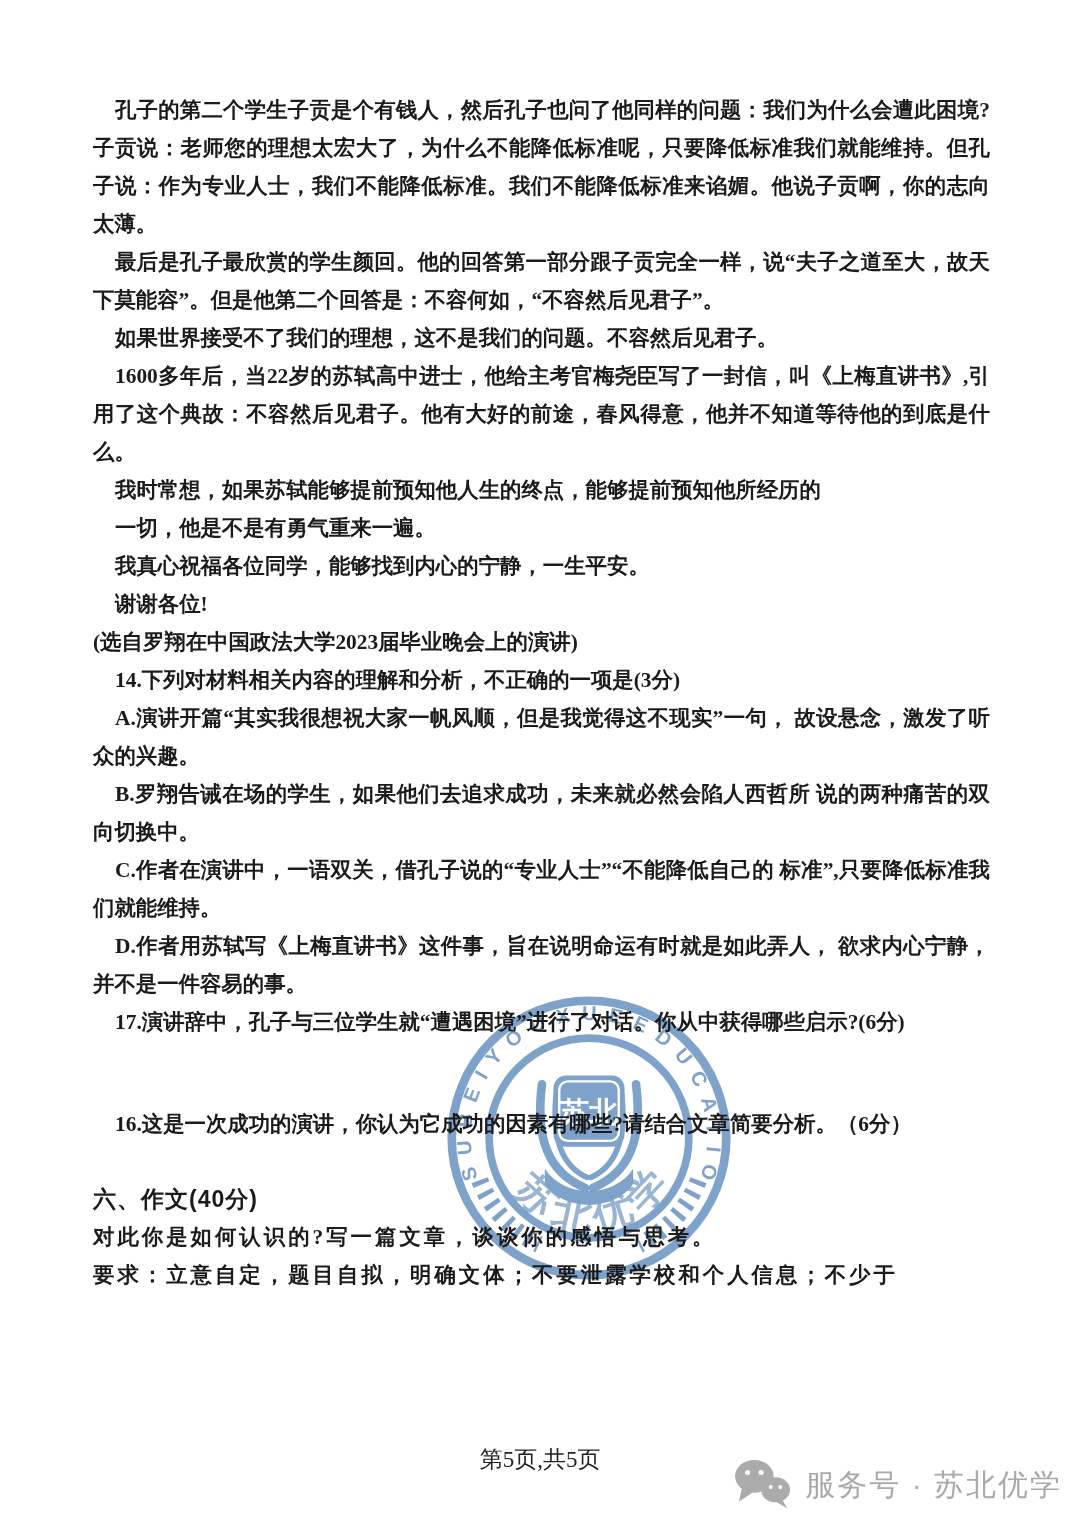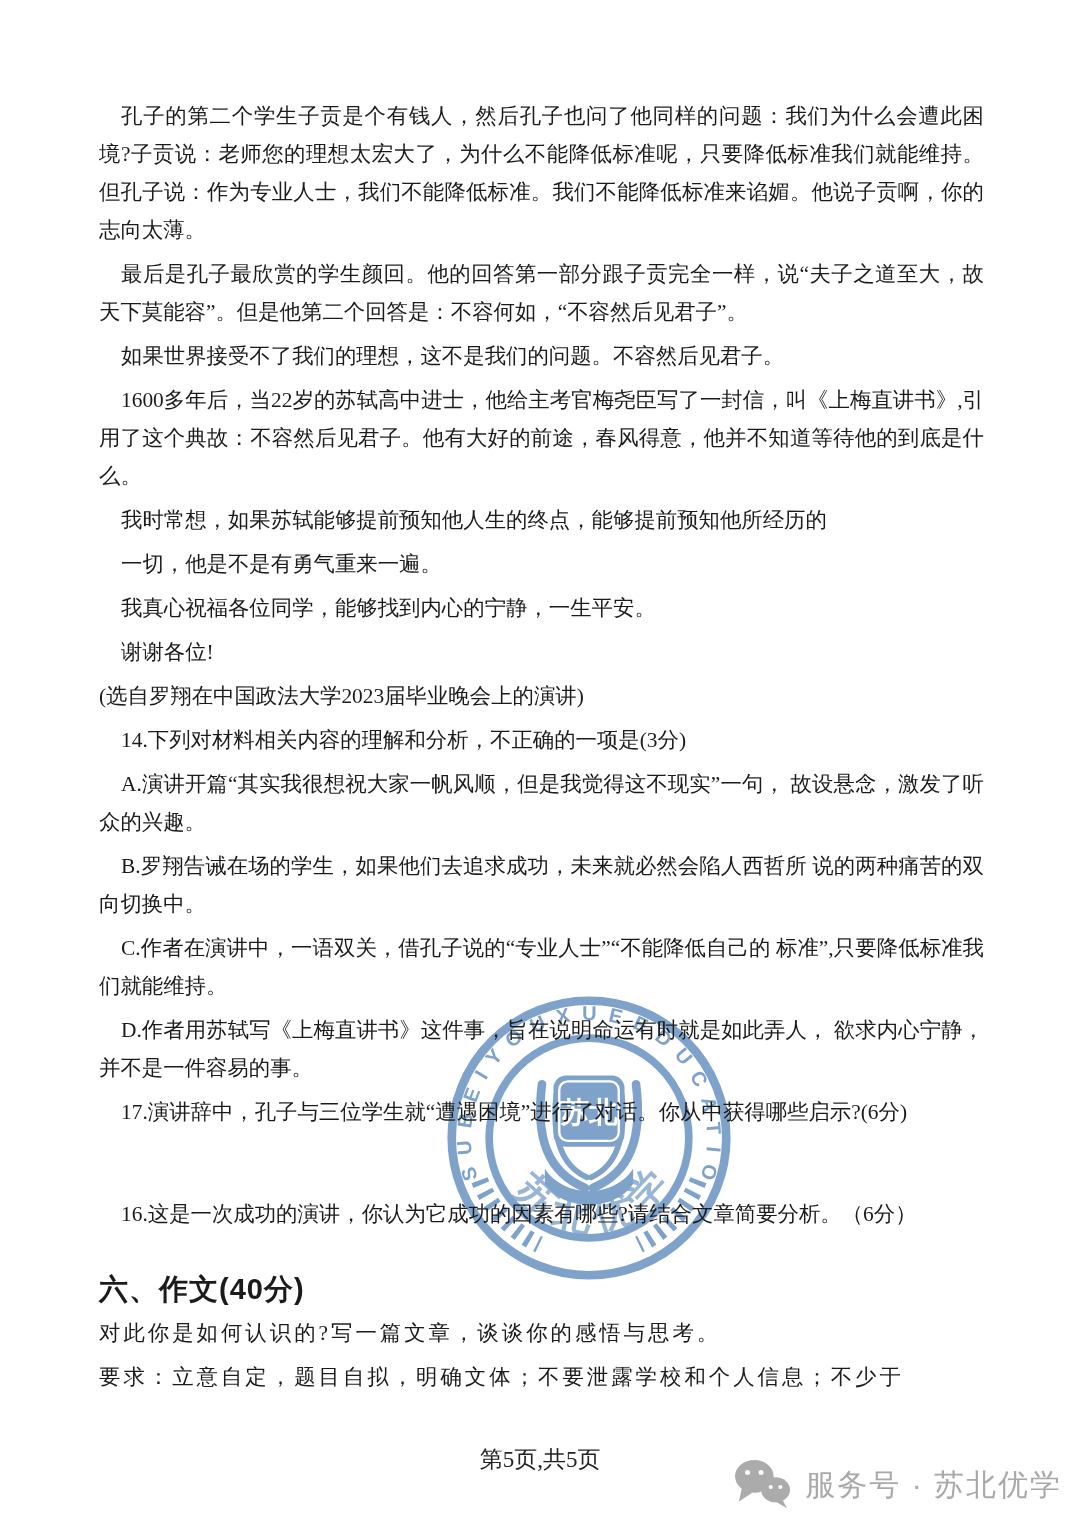--- a/index.html
+++ b/index.html
@@ -15,25 +15,25 @@
   
   .watermark{
     position:absolute;left:445px;top:994px;width:288px;height:288px;
     opacity:.88;z-index:0;
   }
   .content{
     position:relative;z-index:1;
     padding:91px 90px 0 93px;
     font-size:21.4px;line-height:38px;
   }
-  .content p{margin:6px;text-align:justify;}
+  .content p{margin:0;text-align:justify;font-weight:bold;}
   .b-indent{text-indent:22px;}
   .b-source{text-align:left;}
   .b-q16{margin-top:64px !important;text-indent:22px;}
-  .b-section{margin-top:37px !important;margin-left:60px;font-weight:bold;font-size:29px;
+  .b-section{margin-top:37px !important;margin-left:60px;font-weight:bold;font-size:23px;
              font-family:"Liberation Sans","DejaVu Sans",sans-serif;letter-spacing:1px;}
   .b-writing{margin-left:50px;letter-spacing:3px;}
   .footer-page{
     position:absolute;left:0;top:1444px;width:100%;
     text-align:center;font-size:23px;color:#222;z-index:1;
   }
   .wechat-badge{
     position:absolute;right:18px;top:1458px;z-index:1;
     display:flex;align-items:center;gap:10px;
     color:#a9a9a9;font-size:30px;letter-spacing:2px;

